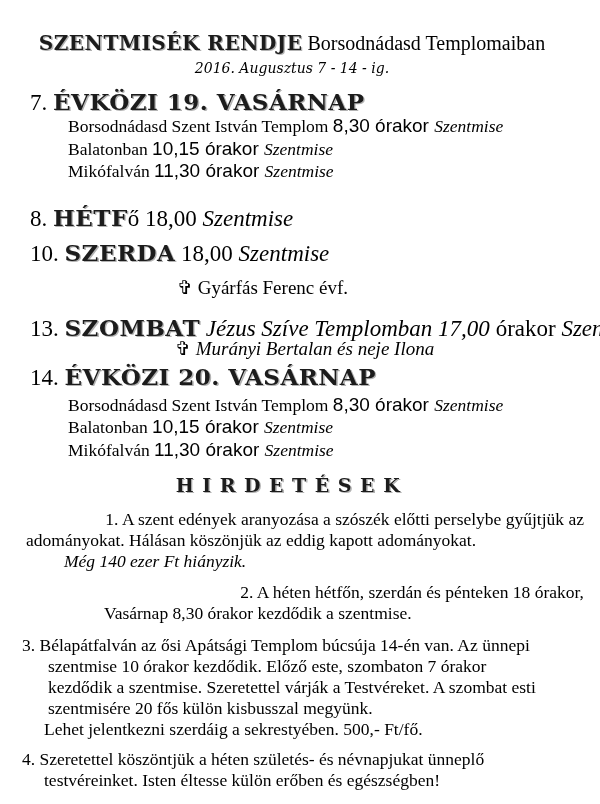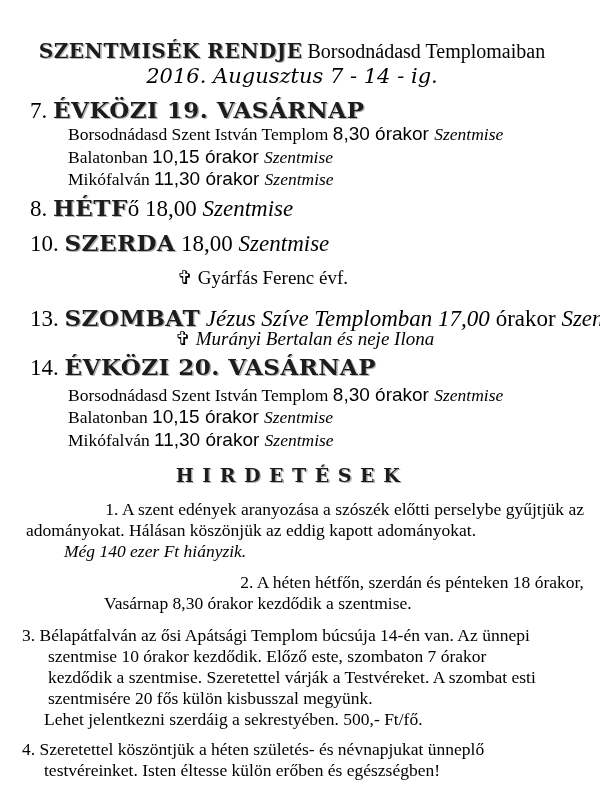--- a/index.html
+++ b/index.html
@@ -10,21 +10,21 @@
   body {
     width: 600px;
     height: 804px;
     overflow: hidden;
     color: #000;
     font-family: "Liberation Serif", serif;
   }
   .page {
     width: 584px;
     height: 804px;
-    padding-top: 40px;
+    padding-top: 32px;
     box-sizing: border-box;
   }
   .line { white-space: nowrap; }
 
   
   .seg-serif { font-family: "Liberation Serif", serif; }
   .seg-it    { font-family: "Liberation Serif", serif; font-style: italic; }
   .seg-sans  { font-family: "Liberation Sans", sans-serif; font-size: 19px; }
   .seg-deco  {
     font-family: "DejaVu Serif", serif;
@@ -37,21 +37,21 @@
   .title {
     text-align: center;
     font-size: 20px;
     line-height: 22px;
   }
   .title .seg-deco { font-size: 20px; }
 
   .subtitle {
     margin-top: 4px;
     text-align: center;
-    font-size: 21px;
+    font-size: 14px;
     line-height: 20px;
     font-style: italic;
     font-family: "DejaVu Serif", serif;
   }
 
   .sec-header {
     margin-left: 30px;
     font-size: 23px;
     line-height: 21px;
   }
@@ -62,21 +62,21 @@
     line-height: 22.5px;
   }
   .mem {
     font-size: 19px;
     line-height: 19px;
   }
   .mem12 { margin-left: 177px; }
   .mem13 { margin-left: 175px; }
 
   .s7  { margin-top: 13px; }
-  .s8  { margin-top: 6px; }
+  .s8  { margin-top: 24px; }
   .s10 { margin-top: 13px; }
   .s12 { margin-top: 14px; }
   .s13 { margin-top: 20px; }
   .s14 { margin-top: 8px; }
   .s14 .rows { margin-top: 6px; }
 
   .hird {
     margin: 14px 0 0 0;
     text-align: center;
     font-size: 19px;

